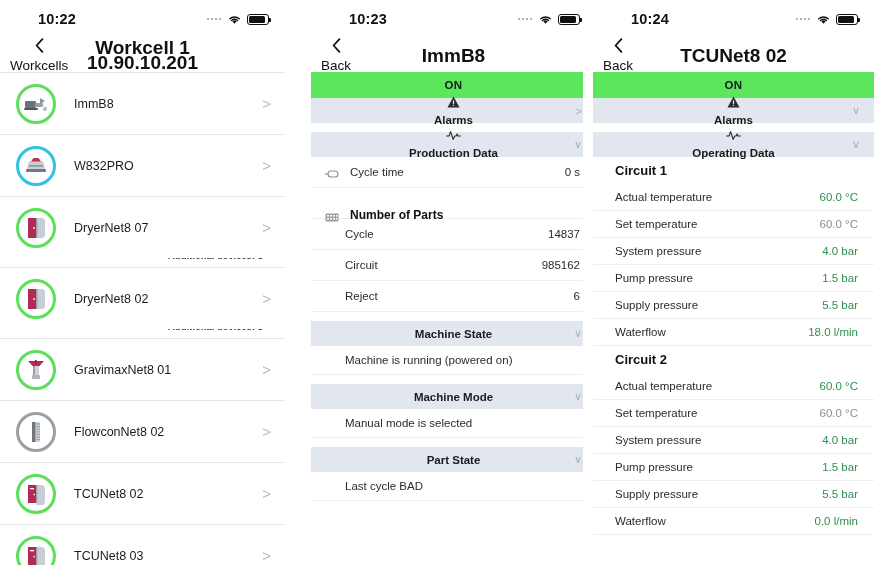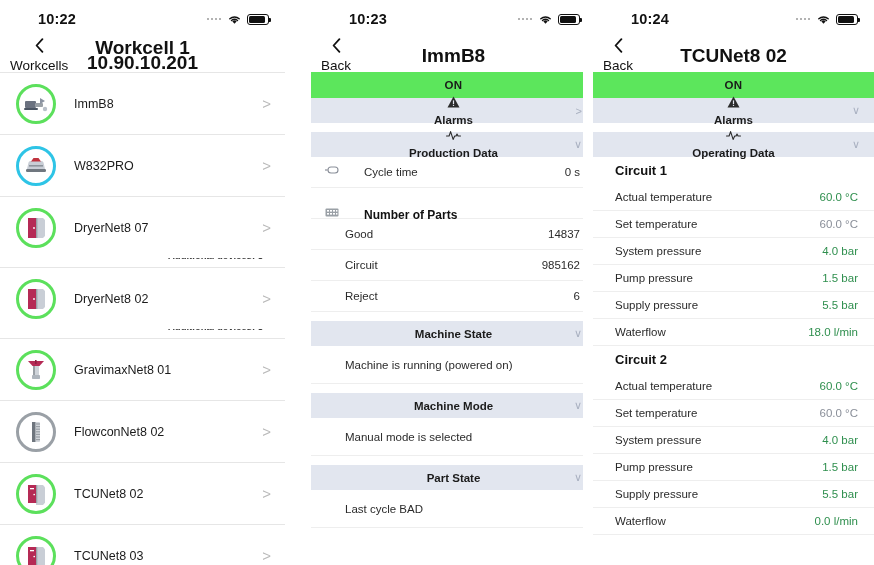--- a/index.html
+++ b/index.html
@@ -238,30 +238,30 @@
     border-bottom: 1px solid #eeeeee;
     font-size: 11.5px;
     color: #2b2b2b;
   }
   .kv .k { flex: 1 1 auto; }
   .kv .v { color: #2f8f4e; text-align: right; white-space: nowrap; }
   .kv .v.gray { color: #8a8f99; }
   .kv .v.dark { color: #2b2b2b; }
 
   .kv.with-ic { padding-left: 14px; }
-  .kv.with-ic .k { display: flex; align-items: flex-start; gap: 25px; }
+  .kv.with-ic .k { display: flex; align-items: flex-end; gap: 11px; }
   .kv.bold .k { font-weight: bold; font-size: 12px; color: #111; margin-top: 24px; }
   .kv.indent { padding-left: 34px; }
   .kv.h31 { height: 31px; }
 
   .timer-ic { width: 14px; height: 8px; display: block; }
   .grid-ic  { width: 14px; height: 9px; display: block; }
 
   .state-text {
-    height: 38px;
+    height: 29px;
     display: flex;
     align-items: center;
     padding-left: 34px;
     font-size: 11.5px;
     color: #2b2b2b;
     border-bottom: 1px solid #eeeeee;
   }
 
   .circuit-head {
     height: 27px;
@@ -545,21 +545,21 @@
                 <rect x="8" y="5" width="2" height="1.6"></rect>
                   <rect x="11" y="5" width="1.4" height="1.6"></rect>
               </g>
             </svg>
             <span>Number of Parts</span>
           </span>
         </div>
 
         <div id="parts-rows">
             <div class="kv indent h31">
-              <span class="k">Good</span>
+              <span class="k">Cycle</span>
               <span class="v dark">14837</span>
             </div>
             <div class="kv indent h31">
               <span class="k">Circuit</span>
               <span class="v dark">985162</span>
             </div>
             <div class="kv indent h31">
               <span class="k">Reject</span>
               <span class="v dark">6</span>
             </div>

